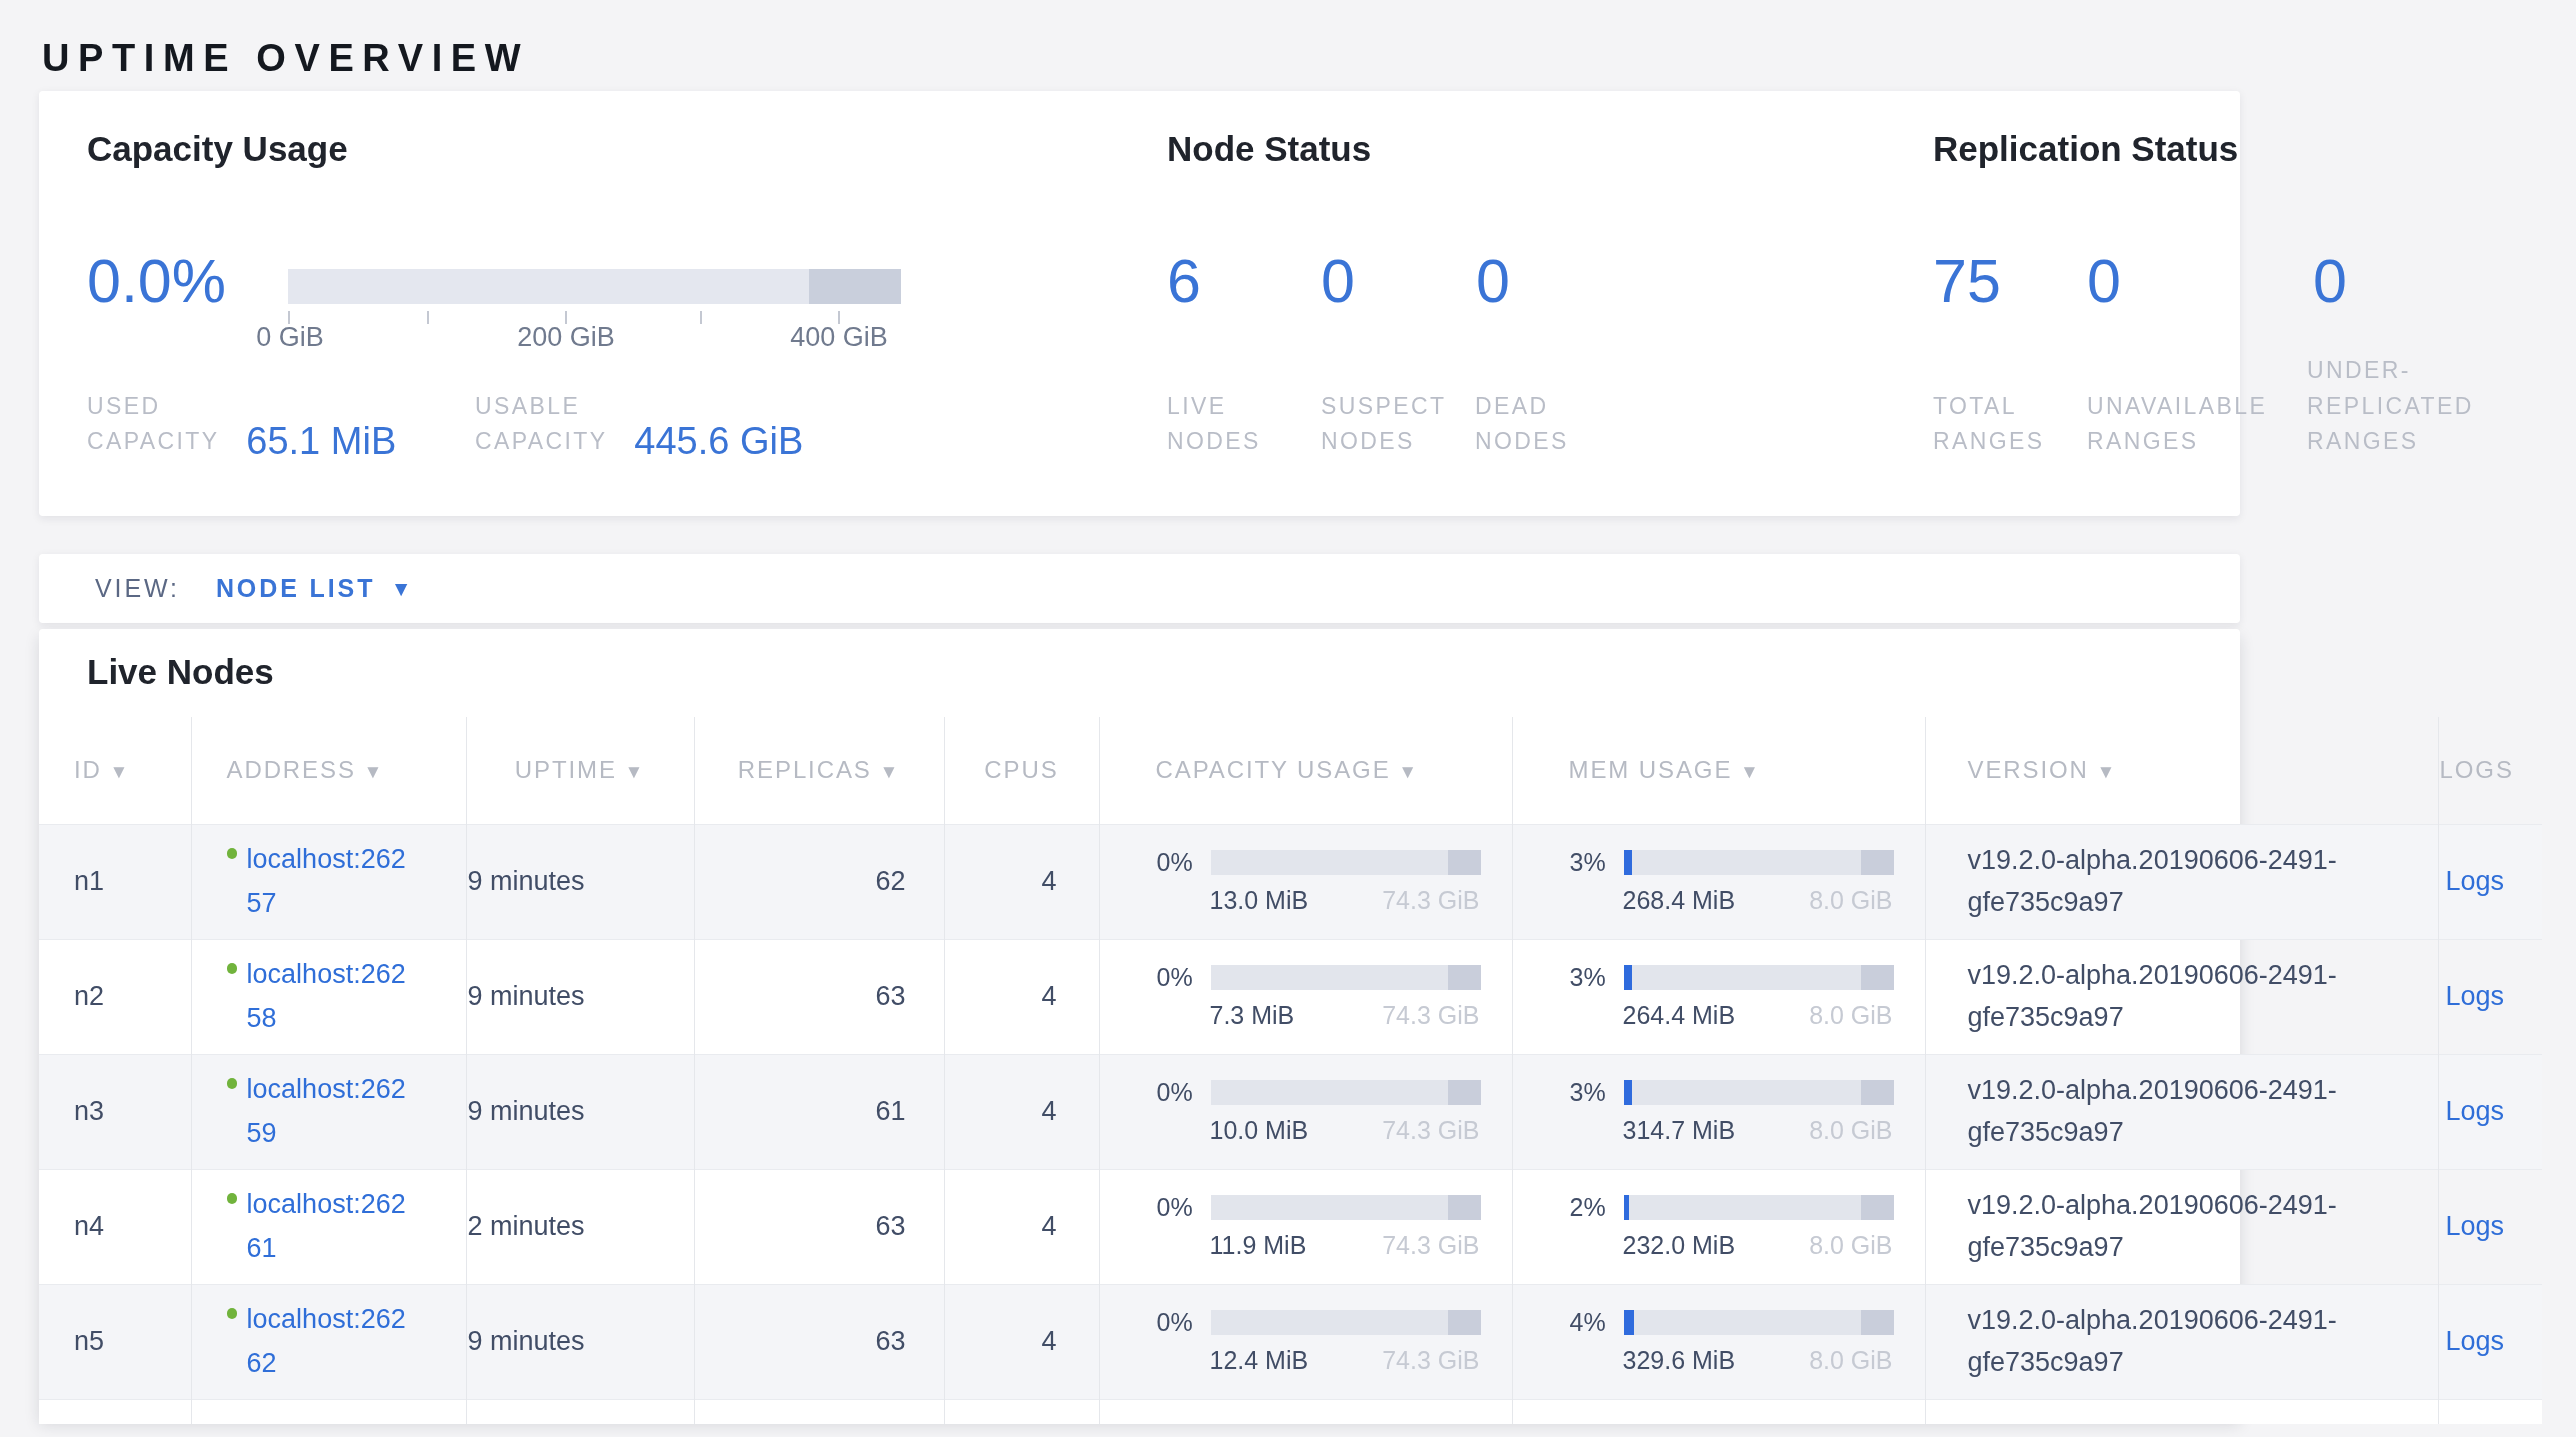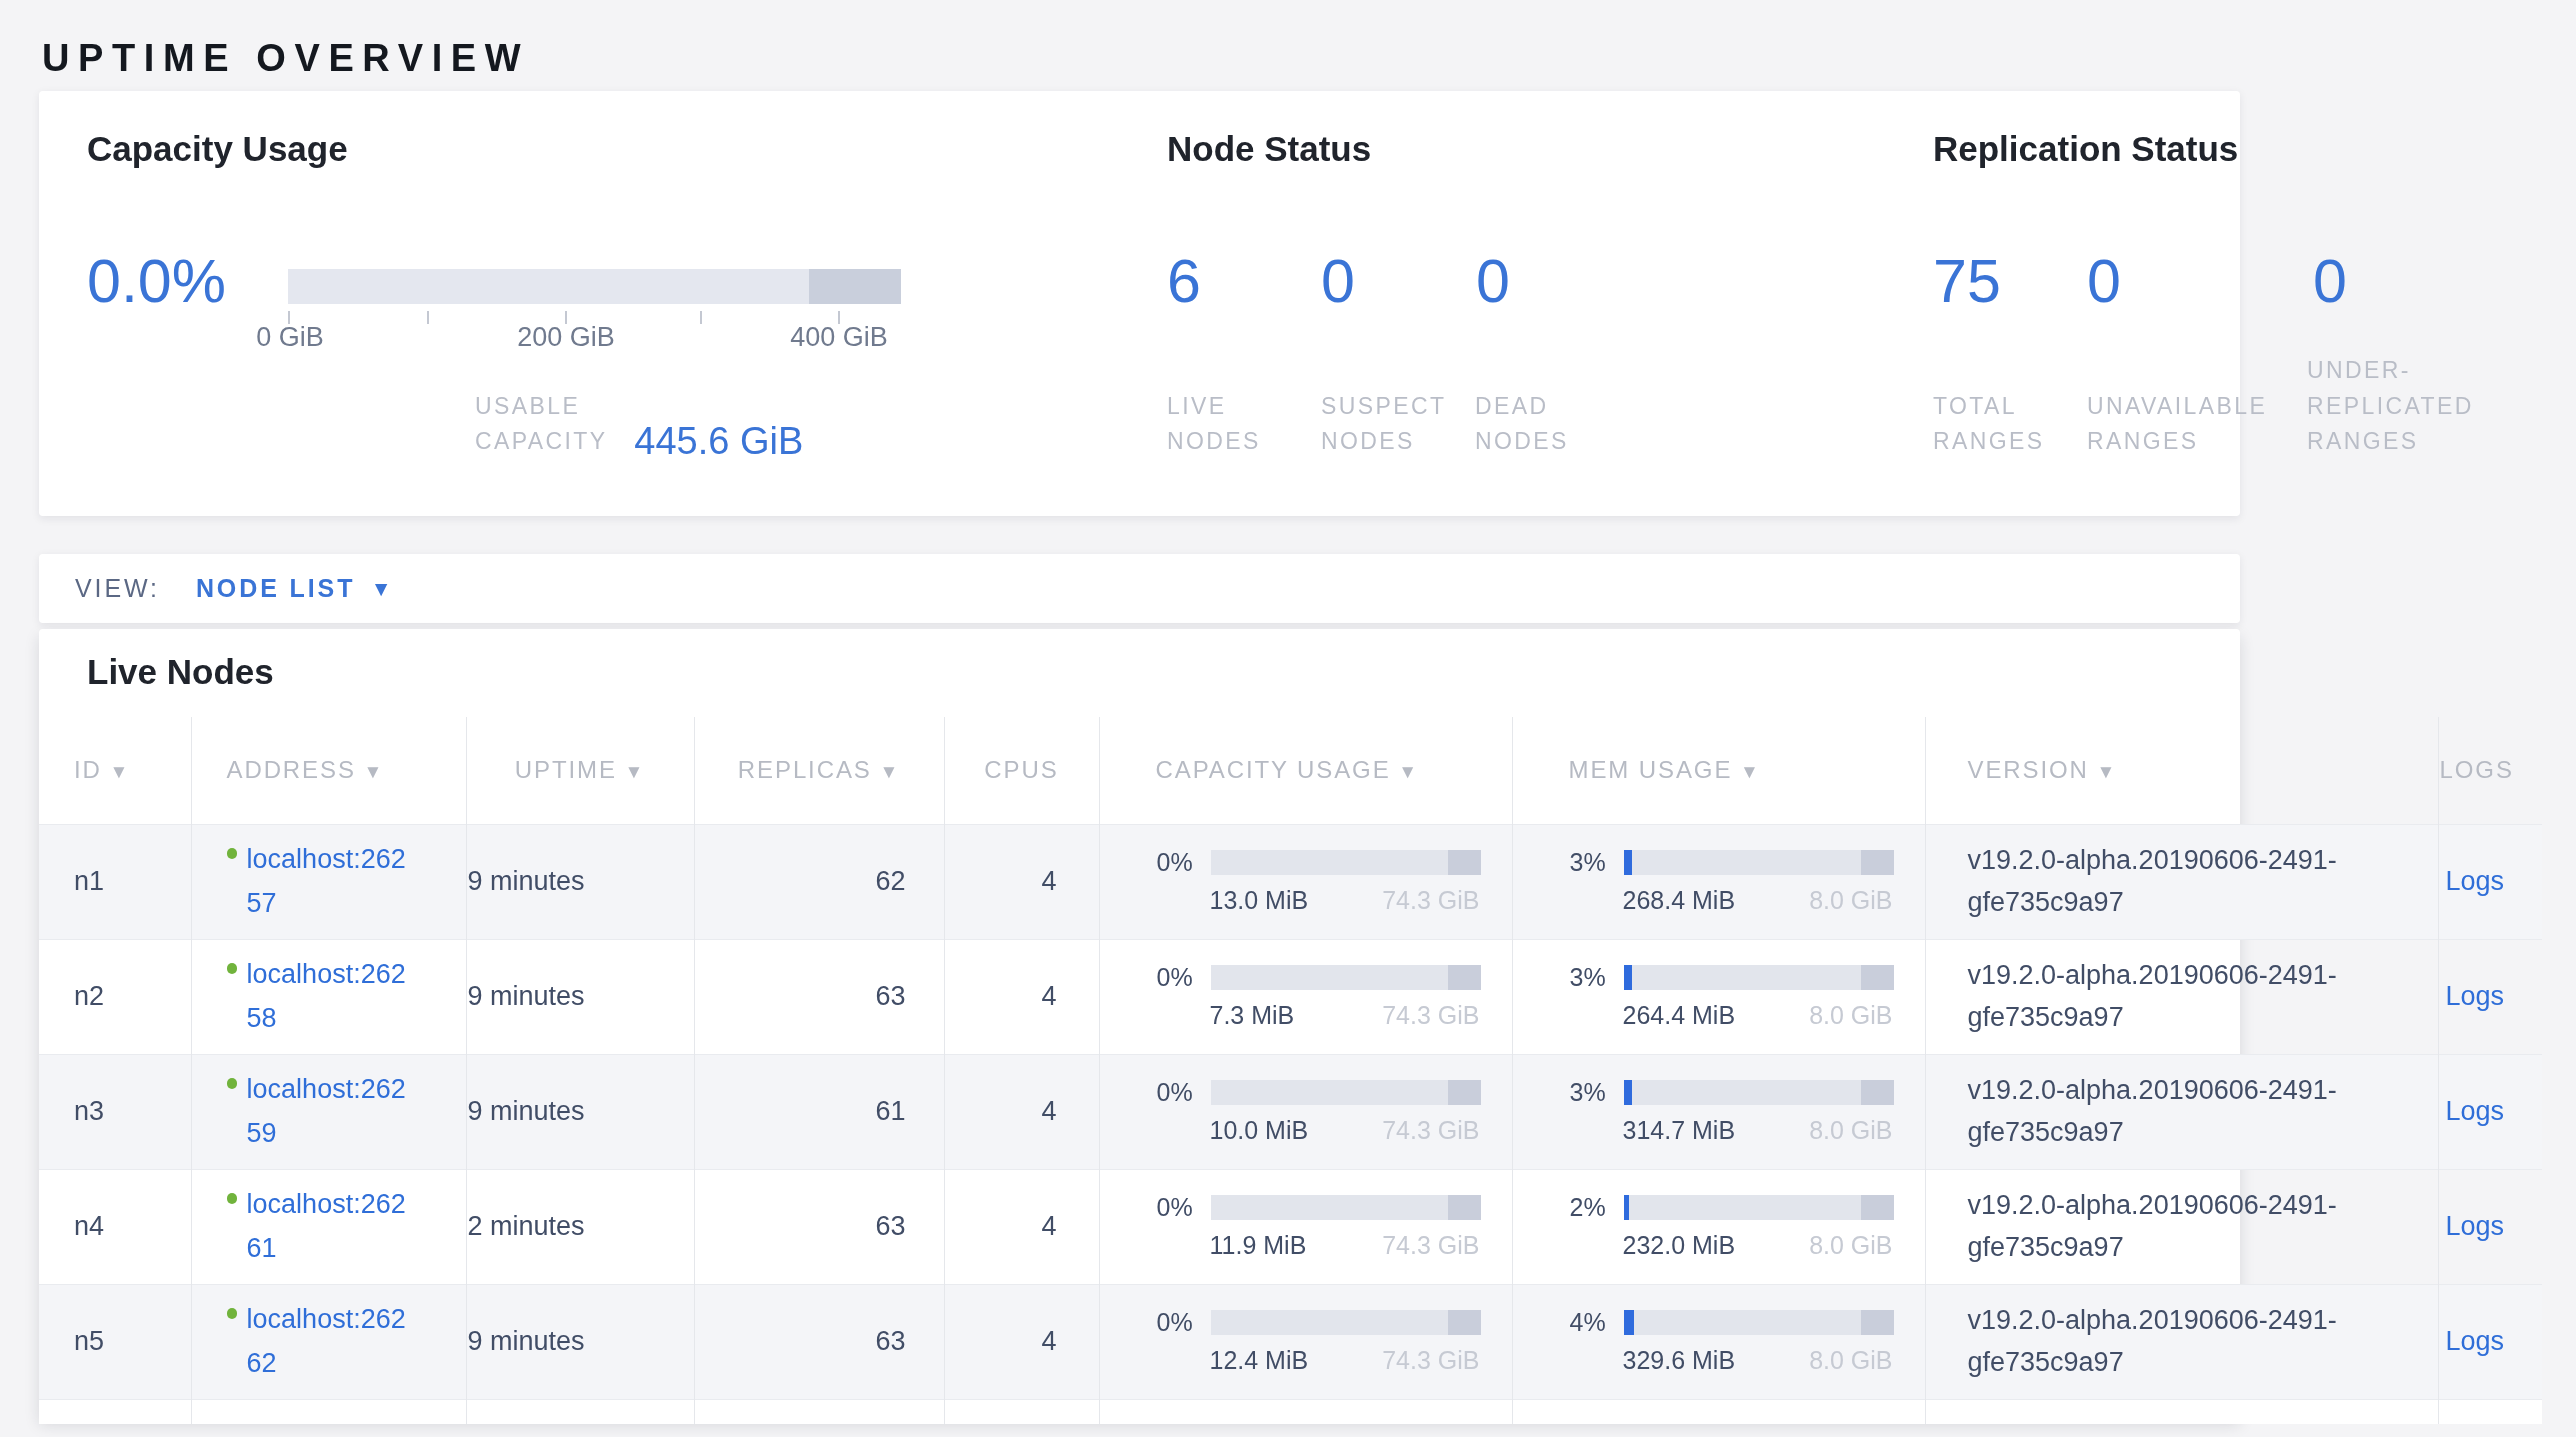--- a/index.html
+++ b/index.html
@@ -5,21 +5,21 @@
   html,body{margin:0;padding:0;background:#f4f4f6;}
   .stage{position:relative;width:2576px;height:1438px;overflow:hidden;background:#f4f4f6;
          font-family:"Liberation Sans", sans-serif;color:#414d66;}
   
   .page-title{position:absolute;left:42px;top:11.5px;font-size:38px;font-weight:700;
               letter-spacing:8.6px;color:#14181f;}
   
   .card{position:absolute;left:39px;width:2201px;background:#fff;border-radius:3.8px;
         box-shadow:0 2.9px 8.6px rgba(20,30,50,.08);}
   .card-summary{top:91px;height:425px;}
-  .card-viewbar{top:554px;height:69px;display:flex;align-items:center;padding-left:36px;box-sizing:border-box;}
+  .card-viewbar{top:554px;height:69px;display:flex;align-items:center;padding-left:56px;box-sizing:border-box;}
   .card-table{top:629px;height:788px;box-shadow:0 7.7px 15.3px rgba(20,30,50,.13);}
   
   .panel{position:absolute;top:0;height:100%;}
   .panel-capacity{left:48px;width:1035px;}
   .panel-nodes{left:1128px;width:671px;}
   .panel-repl{left:1894px;width:610px;}
   .panel h3{position:absolute;top:38px;left:0;margin:0;font-size:35px;font-weight:700;color:#20242c;}
   .bignum{position:absolute;top:157px;font-size:61px;font-weight:500;color:#3a74d6;line-height:1.1;}
   .caps{font-size:23px;font-weight:500;letter-spacing:2.4px;color:#b9bdc7;line-height:1.55;}
   .stat-labels{position:absolute;left:0;bottom:56px;display:flex;align-items:flex-end;}
@@ -102,20 +102,24 @@
         <span class="tick" style="left:0"></span>
         <span class="tick" style="left:139px"></span>
         <span class="tick" style="left:277px"></span>
         <span class="tick" style="left:412px"></span>
         <span class="tick" style="left:550px"></span>
         <span class="tick-label" style="left:1.9px">0 GiB</span>
         <span class="tick-label" style="left:278px">200 GiB</span>
         <span class="tick-label" style="left:551px">400 GiB</span>
       </div>
       <div class="stat-labels" style="left:0;right:0;">
+        <div class="cap-group">
+          <div class="caps">USED CAPACITY</div>
+          <div class="cap-val">65.1 MiB</div>
+        </div>
         <div class="cap-group cap-group2">
           <div class="caps">USABLE CAPACITY</div>
           <div class="cap-val">445.6 GiB</div>
         </div>
       </div>
     </div>
 
     <div class="panel panel-nodes">
       <h3>Node Status</h3>
       <div class="stat-num" style="left:0">6</div>

